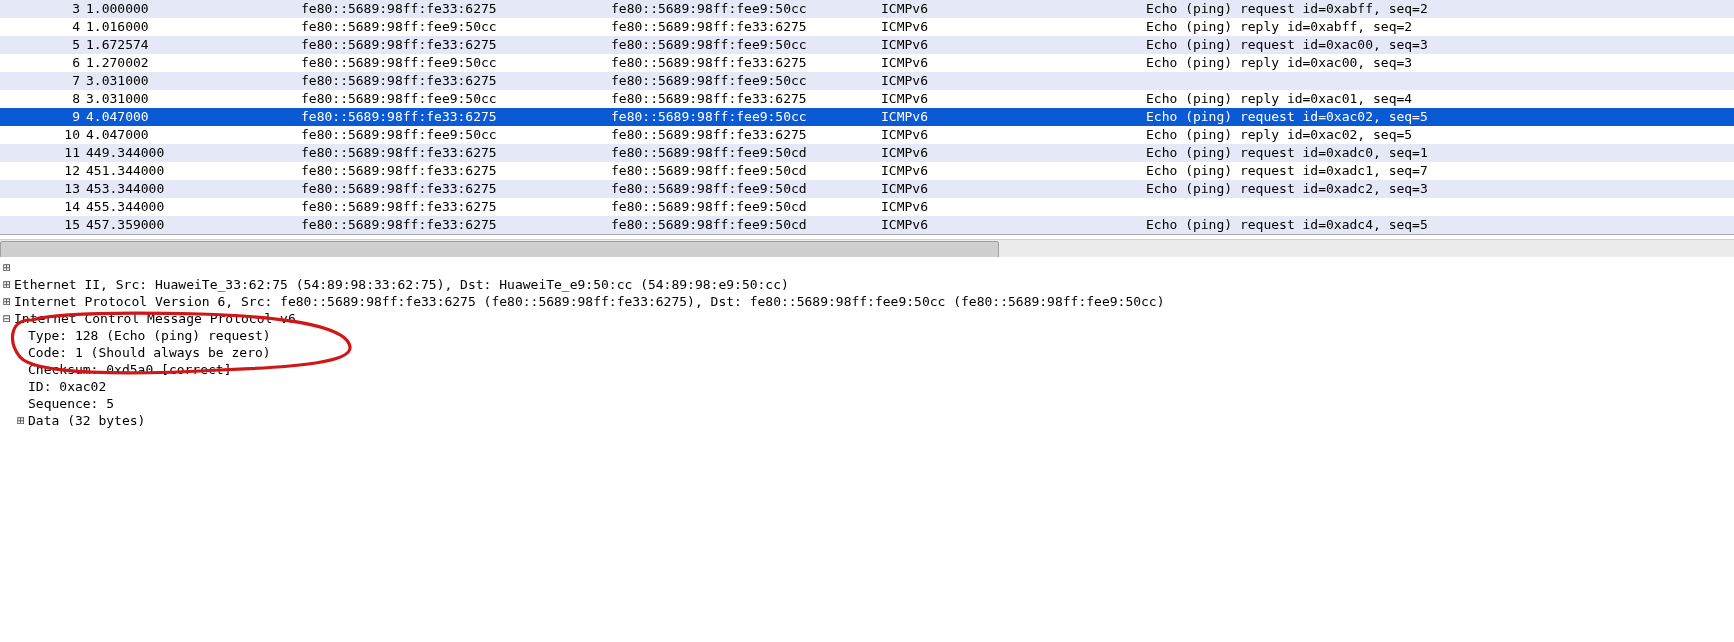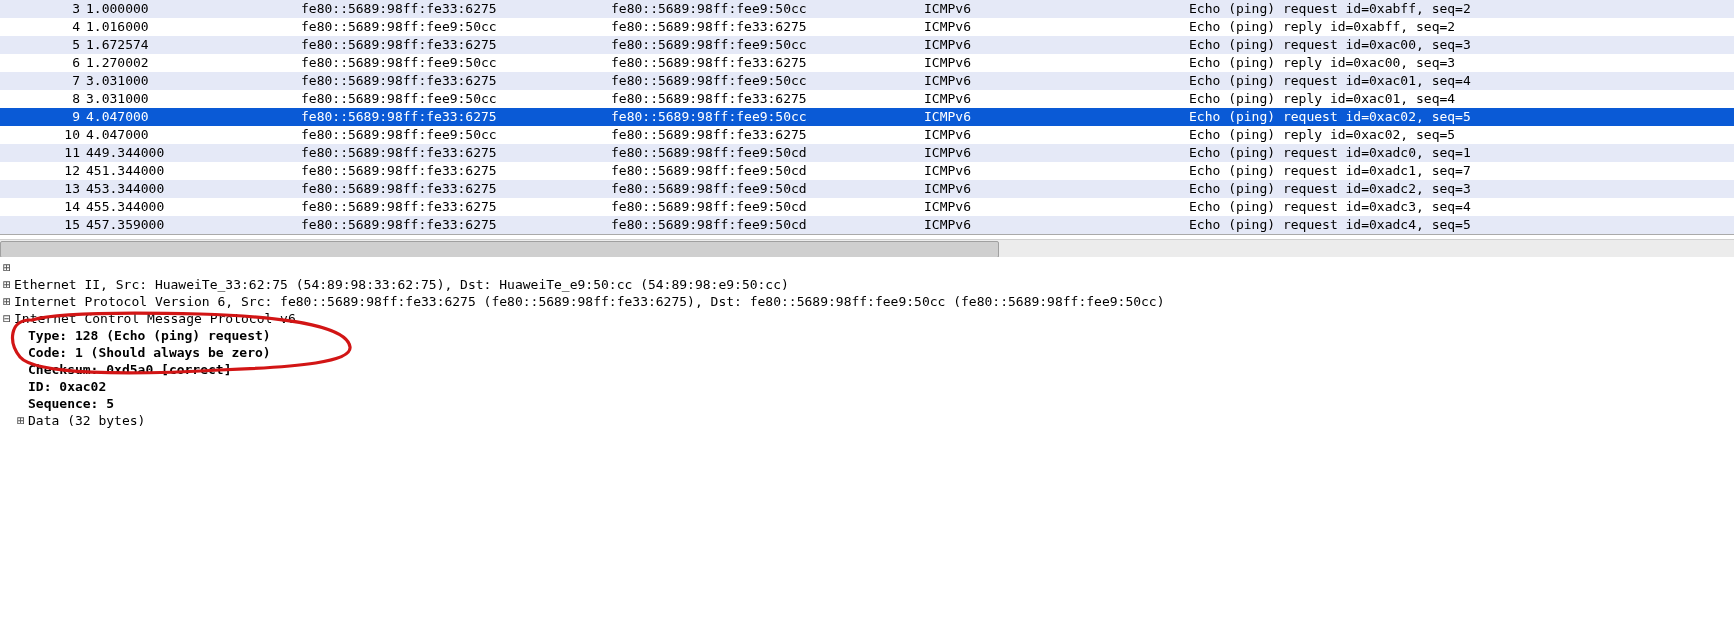--- a/index.html
+++ b/index.html
@@ -5,49 +5,49 @@
   html,body{margin:0;padding:0;font-family:"DejaVu Sans Mono","Consolas",monospace;font-size:13px;color:#000;background:#fff;}
   .packet-list{border-bottom:1px solid #aaa;position:relative;}
   .row{display:flex;white-space:pre;line-height:18px;height:18px;}
   .row.even{background:#e5e9f7;}
   .row.odd{background:#fff;}
   .row.selected{background:#0a5ad6;color:#fff;}
   .col-no{width:80px;text-align:right;padding-right:6px;}
   .col-time{width:215px;}
   .col-src{width:310px;}
   .col-dst{width:270px;}
-  .col-proto{width:265px;margin-left:43px;}
+  .col-proto{width:265px;}
   .col-info{flex:1;}
   .hscroll-track{height:17px;background:#ececec;position:relative;margin-top:4px;border-top:1px solid #d0d0d0;}
   .hscroll-thumb{position:absolute;top:1px;left:0;height:15px;width:57.5%;background:#cfcfcf;border:1px solid #a0a0a0;border-radius:2px;}
   .details{padding:2px 0 0 0;background:#fff;line-height:17px;}
   .tree-line{display:flex;align-items:baseline;white-space:pre;height:17px;}
   .toggle{width:14px;text-align:center;color:#555;user-select:none;}
   .tree-text{}
-  .indent1{padding-left:28px;font-weight:bold;}
+  .indent1{padding-left:28px;}
   .indent1b{padding-left:14px;}
   .detail-wrap{position:relative;}
   svg.annotation{position:absolute;top:0;left:0;pointer-events:none;}
 </style>
 </head>
 <body>
 
 <div class="packet-list" id="packet-list">
     <div class="row even"><span class="col-no">3</span><span class="col-time">1.000000</span><span class="col-src">fe80::5689:98ff:fe33:6275</span><span class="col-dst">fe80::5689:98ff:fee9:50cc</span><span class="col-proto">ICMPv6</span><span class="col-info">Echo (ping) request id=0xabff, seq=2</span></div>
     <div class="row odd"><span class="col-no">4</span><span class="col-time">1.016000</span><span class="col-src">fe80::5689:98ff:fee9:50cc</span><span class="col-dst">fe80::5689:98ff:fe33:6275</span><span class="col-proto">ICMPv6</span><span class="col-info">Echo (ping) reply id=0xabff, seq=2</span></div>
     <div class="row even"><span class="col-no">5</span><span class="col-time">1.672574</span><span class="col-src">fe80::5689:98ff:fe33:6275</span><span class="col-dst">fe80::5689:98ff:fee9:50cc</span><span class="col-proto">ICMPv6</span><span class="col-info">Echo (ping) request id=0xac00, seq=3</span></div>
     <div class="row odd"><span class="col-no">6</span><span class="col-time">1.270002</span><span class="col-src">fe80::5689:98ff:fee9:50cc</span><span class="col-dst">fe80::5689:98ff:fe33:6275</span><span class="col-proto">ICMPv6</span><span class="col-info">Echo (ping) reply id=0xac00, seq=3</span></div>
-    <div class="row even"><span class="col-no">7</span><span class="col-time">3.031000</span><span class="col-src">fe80::5689:98ff:fe33:6275</span><span class="col-dst">fe80::5689:98ff:fee9:50cc</span><span class="col-proto">ICMPv6</span><span class="col-info">Echo (ping) request id=0xac01, seq=4</span></div>
+    <div class="row even"><span class="col-no">7</span><span class="col-time">3.031000</span><span class="col-src">fe80::5689:98ff:fe33:6275</span><span class="col-dst">fe80::5689:98ff:fee9:50cc</span><span class="col-proto">ICMPv6</span></div>
     <div class="row odd"><span class="col-no">8</span><span class="col-time">3.031000</span><span class="col-src">fe80::5689:98ff:fee9:50cc</span><span class="col-dst">fe80::5689:98ff:fe33:6275</span><span class="col-proto">ICMPv6</span><span class="col-info">Echo (ping) reply id=0xac01, seq=4</span></div>
     <div class="row selected"><span class="col-no">9</span><span class="col-time">4.047000</span><span class="col-src">fe80::5689:98ff:fe33:6275</span><span class="col-dst">fe80::5689:98ff:fee9:50cc</span><span class="col-proto">ICMPv6</span><span class="col-info">Echo (ping) request id=0xac02, seq=5</span></div>
     <div class="row odd"><span class="col-no">10</span><span class="col-time">4.047000</span><span class="col-src">fe80::5689:98ff:fee9:50cc</span><span class="col-dst">fe80::5689:98ff:fe33:6275</span><span class="col-proto">ICMPv6</span><span class="col-info">Echo (ping) reply id=0xac02, seq=5</span></div>
     <div class="row even"><span class="col-no">11</span><span class="col-time">449.344000</span><span class="col-src">fe80::5689:98ff:fe33:6275</span><span class="col-dst">fe80::5689:98ff:fee9:50cd</span><span class="col-proto">ICMPv6</span><span class="col-info">Echo (ping) request id=0xadc0, seq=1</span></div>
     <div class="row odd"><span class="col-no">12</span><span class="col-time">451.344000</span><span class="col-src">fe80::5689:98ff:fe33:6275</span><span class="col-dst">fe80::5689:98ff:fee9:50cd</span><span class="col-proto">ICMPv6</span><span class="col-info">Echo (ping) request id=0xadc1, seq=7</span></div>
     <div class="row even"><span class="col-no">13</span><span class="col-time">453.344000</span><span class="col-src">fe80::5689:98ff:fe33:6275</span><span class="col-dst">fe80::5689:98ff:fee9:50cd</span><span class="col-proto">ICMPv6</span><span class="col-info">Echo (ping) request id=0xadc2, seq=3</span></div>
-    <div class="row odd"><span class="col-no">14</span><span class="col-time">455.344000</span><span class="col-src">fe80::5689:98ff:fe33:6275</span><span class="col-dst">fe80::5689:98ff:fee9:50cd</span><span class="col-proto">ICMPv6</span><span class="col-info">Echo (ping) request id=0xadc3, seq=4</span></div>
+    <div class="row odd"><span class="col-no">14</span><span class="col-time">455.344000</span><span class="col-src">fe80::5689:98ff:fe33:6275</span><span class="col-dst">fe80::5689:98ff:fee9:50cd</span><span class="col-proto">ICMPv6</span></div>
     <div class="row even"><span class="col-no">15</span><span class="col-time">457.359000</span><span class="col-src">fe80::5689:98ff:fe33:6275</span><span class="col-dst">fe80::5689:98ff:fee9:50cd</span><span class="col-proto">ICMPv6</span><span class="col-info">Echo (ping) request id=0xadc4, seq=5</span></div>
   </div>
 
 <div class="hscroll-track">
   <div class="hscroll-thumb"></div>
 </div>
 
 <div class="detail-wrap">
 <div class="details">
   <div class="tree-line">

